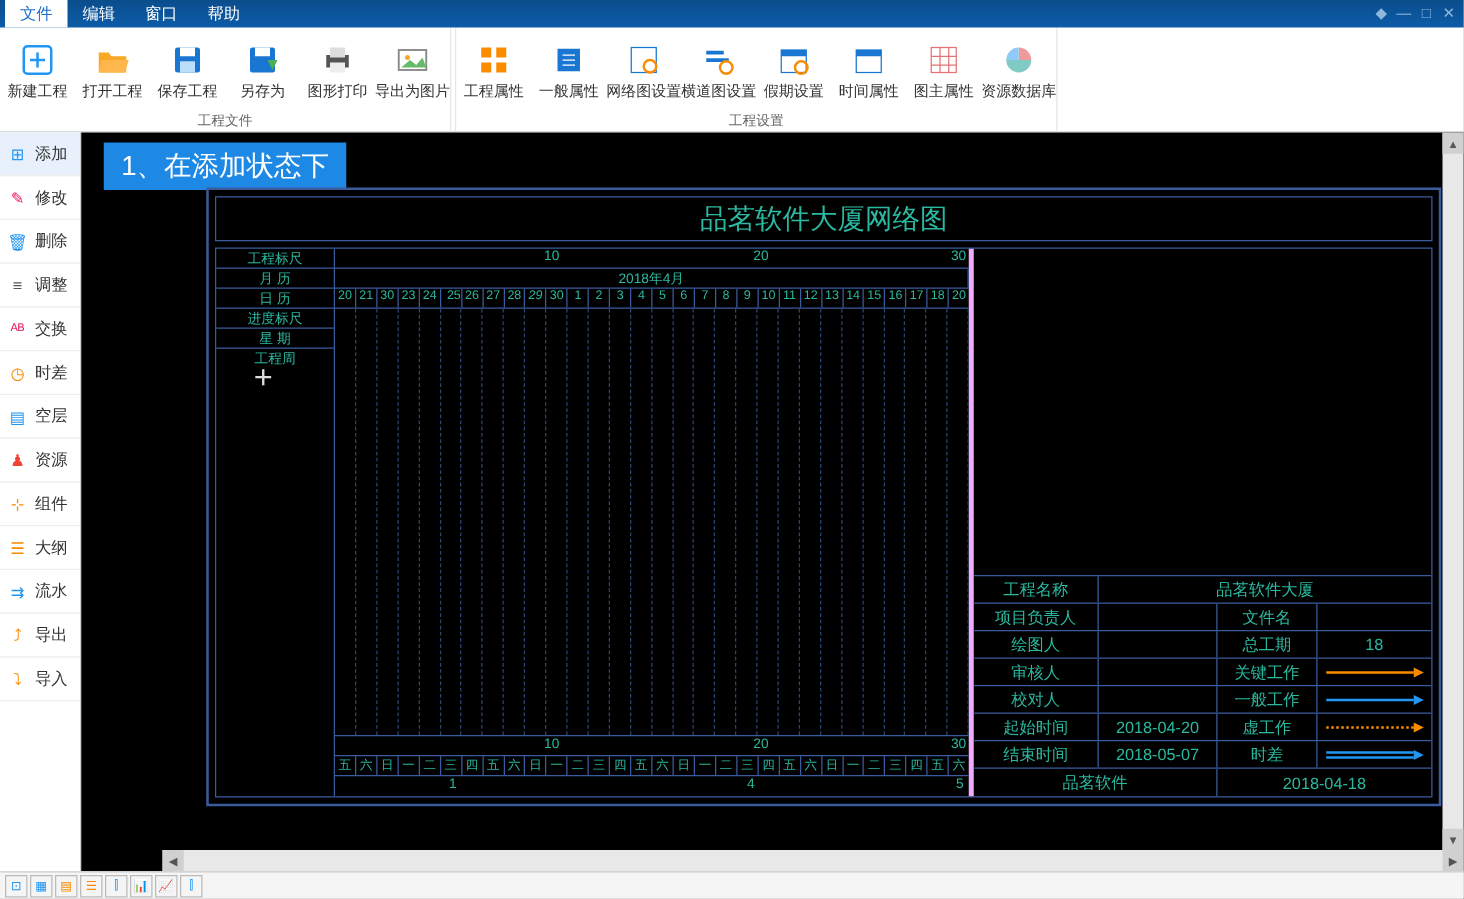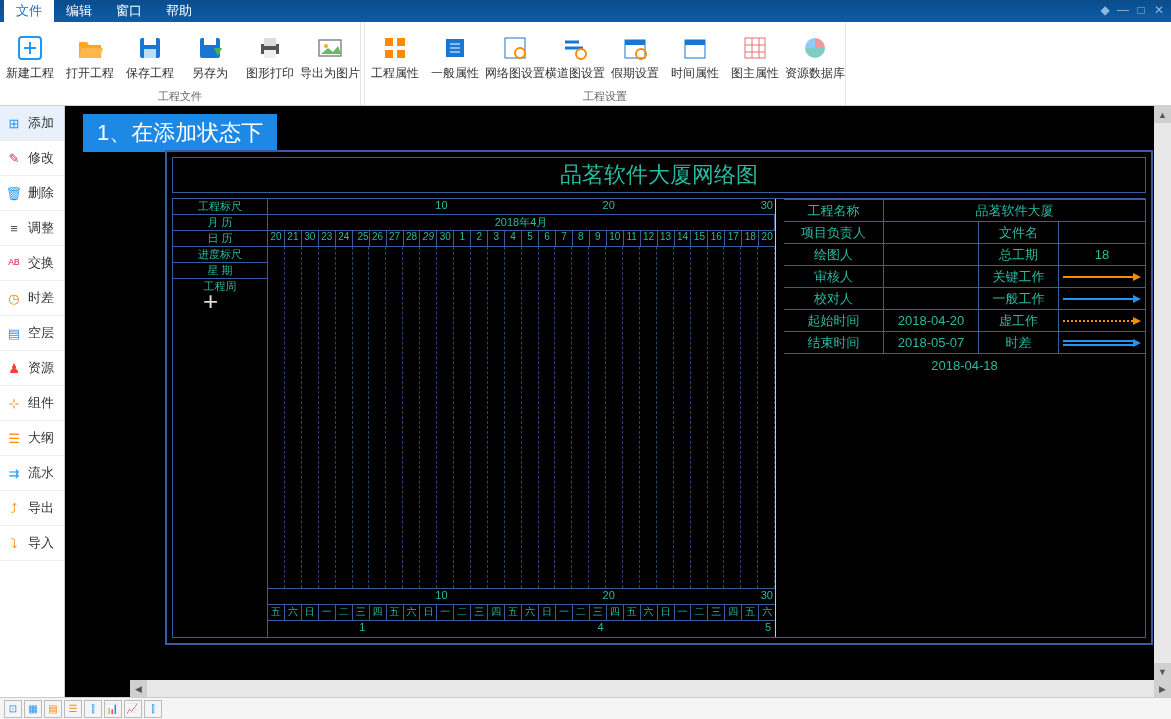--- a/index.html
+++ b/index.html
@@ -30,21 +30,21 @@
 .leftcol{width:95px;border-right:1px solid #3a5c9f;}
 .hdrrow{height:16px;border-bottom:1px solid #3a5c9f;display:flex;}
 .hdrcell{flex:1;border-right:1px solid #3a5c9f;color:#2bb8a0;font-size:11px;text-align:center;}
 .hdrcell:last-child{border-right:none;}
 .midcol{flex:1;display:flex;flex-direction:column;}
 .scalerow{height:16px;border-bottom:1px solid #3a5c9f;display:flex;position:relative;color:#2bb8a0;font-size:11px;}
 .monthcell{flex:1;border-right:1px solid #3a5c9f;text-align:center;}
 .daybody{flex:1;position:relative;border-bottom:1px solid #3a5c9f;}
 .daygrid{position:absolute;inset:0;display:flex;}
 .daygrid div{flex:1;border-right:1px dashed #2a4570;}
-.rightcol{width:370px;border-left:1px solid #f0abfc;display:flex;flex-direction:row;}
+.rightcol{width:370px;border-left:4px solid #f0abfc;display:flex;flex-direction:column;}
 .rcspace{flex:1;}
 .infotbl{border-top:1px solid #3a5c9f;}
 .irow{display:flex;height:22px;border-bottom:1px solid #3a5c9f;}
 .irow:last-child{border-bottom:none;}
 .icell{border-right:1px solid #3a5c9f;display:flex;align-items:center;justify-content:center;color:#2bb8a0;font-size:13px;padding:0 4px;}
 .icell:last-child{border-right:none;}
 .statusbar{position:absolute;left:0;right:0;bottom:0;height:22px;background:#f5f5f5;border-top:1px solid #ccc;display:flex;align-items:center;padding:0 4px;gap:2px;}
 .statusbar .sb{width:18px;height:18px;border:1px solid #bbb;display:flex;align-items:center;justify-content:center;font-size:10px;}
 .legend-line{width:70px;height:0;border-top:2px solid;}
 .arrow{width:0;height:0;border-top:4px solid transparent;border-bottom:4px solid transparent;}
@@ -477,20 +477,21 @@
             <div class="irow">
                 <div class="icell" style="width:100px">结束时间</div>
                 <div class="icell" style="width:95px">2018-05-07</div>
                 <div class="icell" style="width:80px">时差</div>
                 <div class="icell" style="flex:1">
                   <div style="width:70px;height:6px;border-top:2px solid #2196f3;border-bottom:2px solid #2196f3"></div>
                   <div class="arrow" style="border-left:8px solid #2196f3"></div>
                 </div>
               </div>
             <div class="irow">
+                <div class="icell" style="width:195px">品茗软件</div>
                 <div class="icell" style="flex:1">2018-04-18</div>
               </div>
           </div>
         </div>
       </div>
     </div>
 
     <div class="scrollv">
         <div class="sbtnsc">▲</div>
         <div class="sbtnsc">▼</div>

